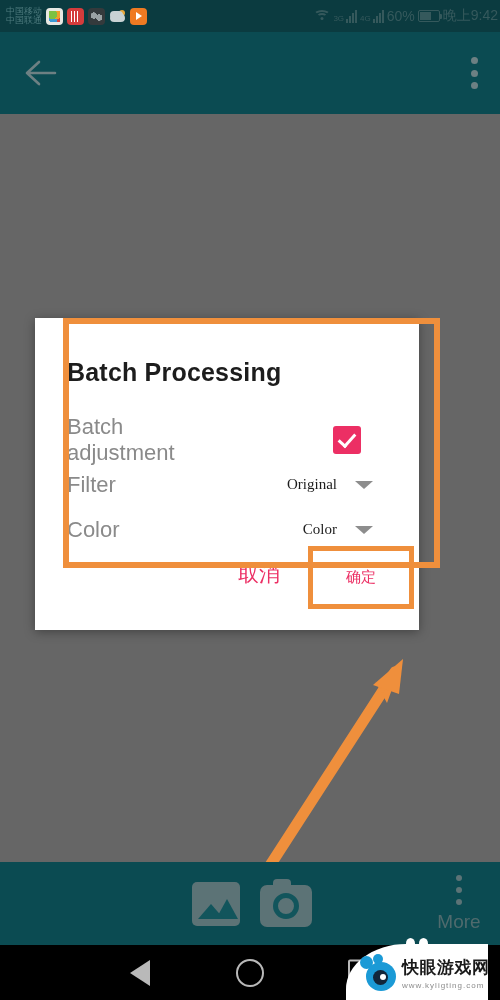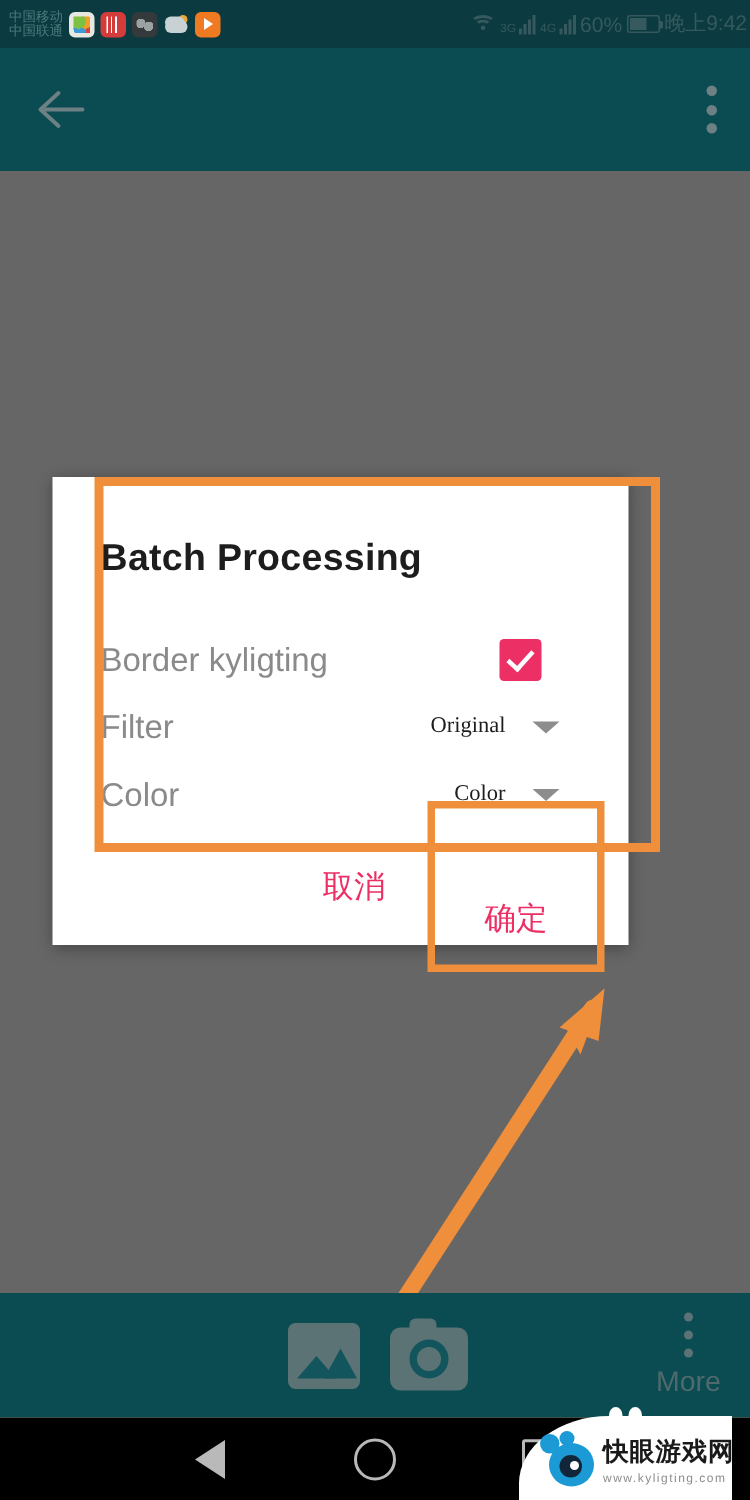--- a/index.html
+++ b/index.html
@@ -276,43 +276,42 @@
     content: "";
     position: absolute;
     left: 9px; top: 4px;
     width: 7px; height: 14px;
     border: solid #fff;
     border-width: 0 3px 3px 0;
     transform: rotate(42deg);
   }
   #dialog-actions {
     display: flex;
-    align-items: center;
+    align-items: flex-start;
     justify-content: flex-end;
     height: 78px;
-    padding-right: 12px;
+    padding-right: 1px;
     position: relative;
   }
   #cancel-btn {
     font-size: 21px;
     color: #ec2f64;
     padding: 8px 14px;
     cursor: pointer;
   }
   #ok-wrap {
     position: relative;
     margin-left: 18px;
     margin-right: 8px;
   }
   #ok-btn {
-    font-size: 21px;
+    font-size: 15px;
     color: #ec2f64;
     padding: 16px 34px;
     cursor: pointer;
-    margin-top: 42px;
   }
   #ok-highlight {
     position: absolute;
     left: -4px; top: -6px;
     right: -4px; bottom: -6px;
     border: 5px solid #ef8f3c;
     box-sizing: border-box;
     pointer-events: none;
   }
 
@@ -628,21 +627,21 @@
   </div>
 
   <div id="scrim"></div>
 
   <div id="dialog">
     <div id="dialog-highlight"></div>
     <div id="dialog-inner">
       <div id="dialog-title">Batch Processing</div>
 
       <div class="opt-row">
-        <span class="opt-label">Border kyligting</span>
+        <span class="opt-label">Batch adjustment</span>
         <span id="checkbox"></span>
       </div>
 
       <div class="opt-row">
         <span class="opt-label">Filter</span>
         <span class="opt-value">Original</span>
         <span class="caret"></span>
       </div>
 
       <div class="opt-row">

